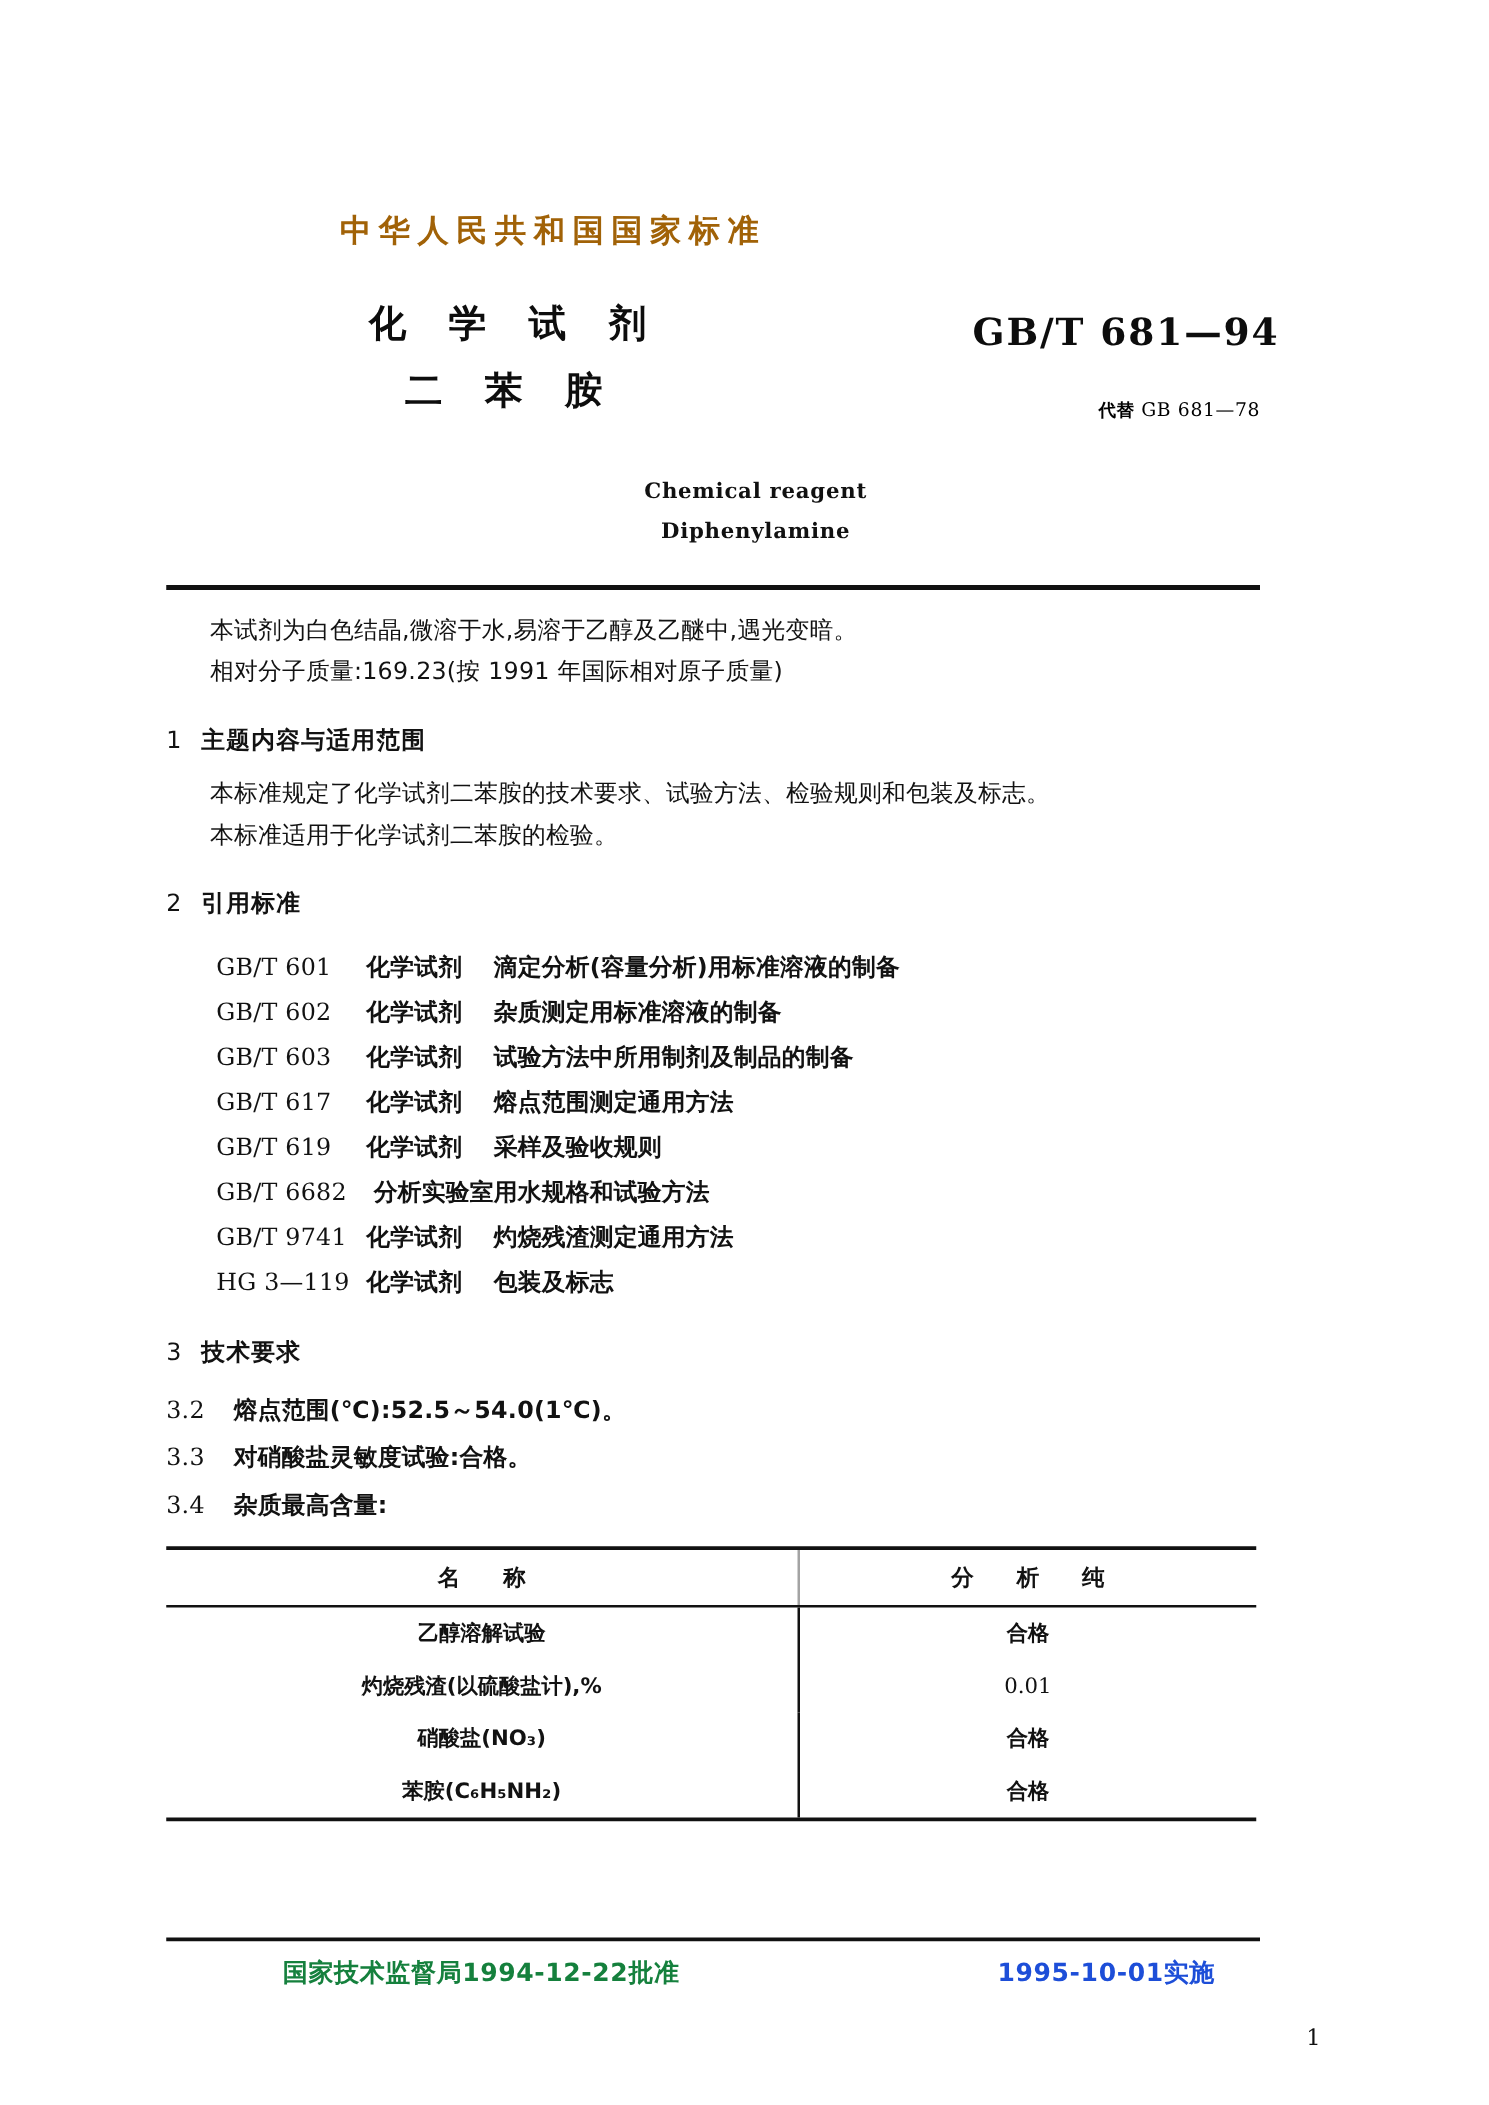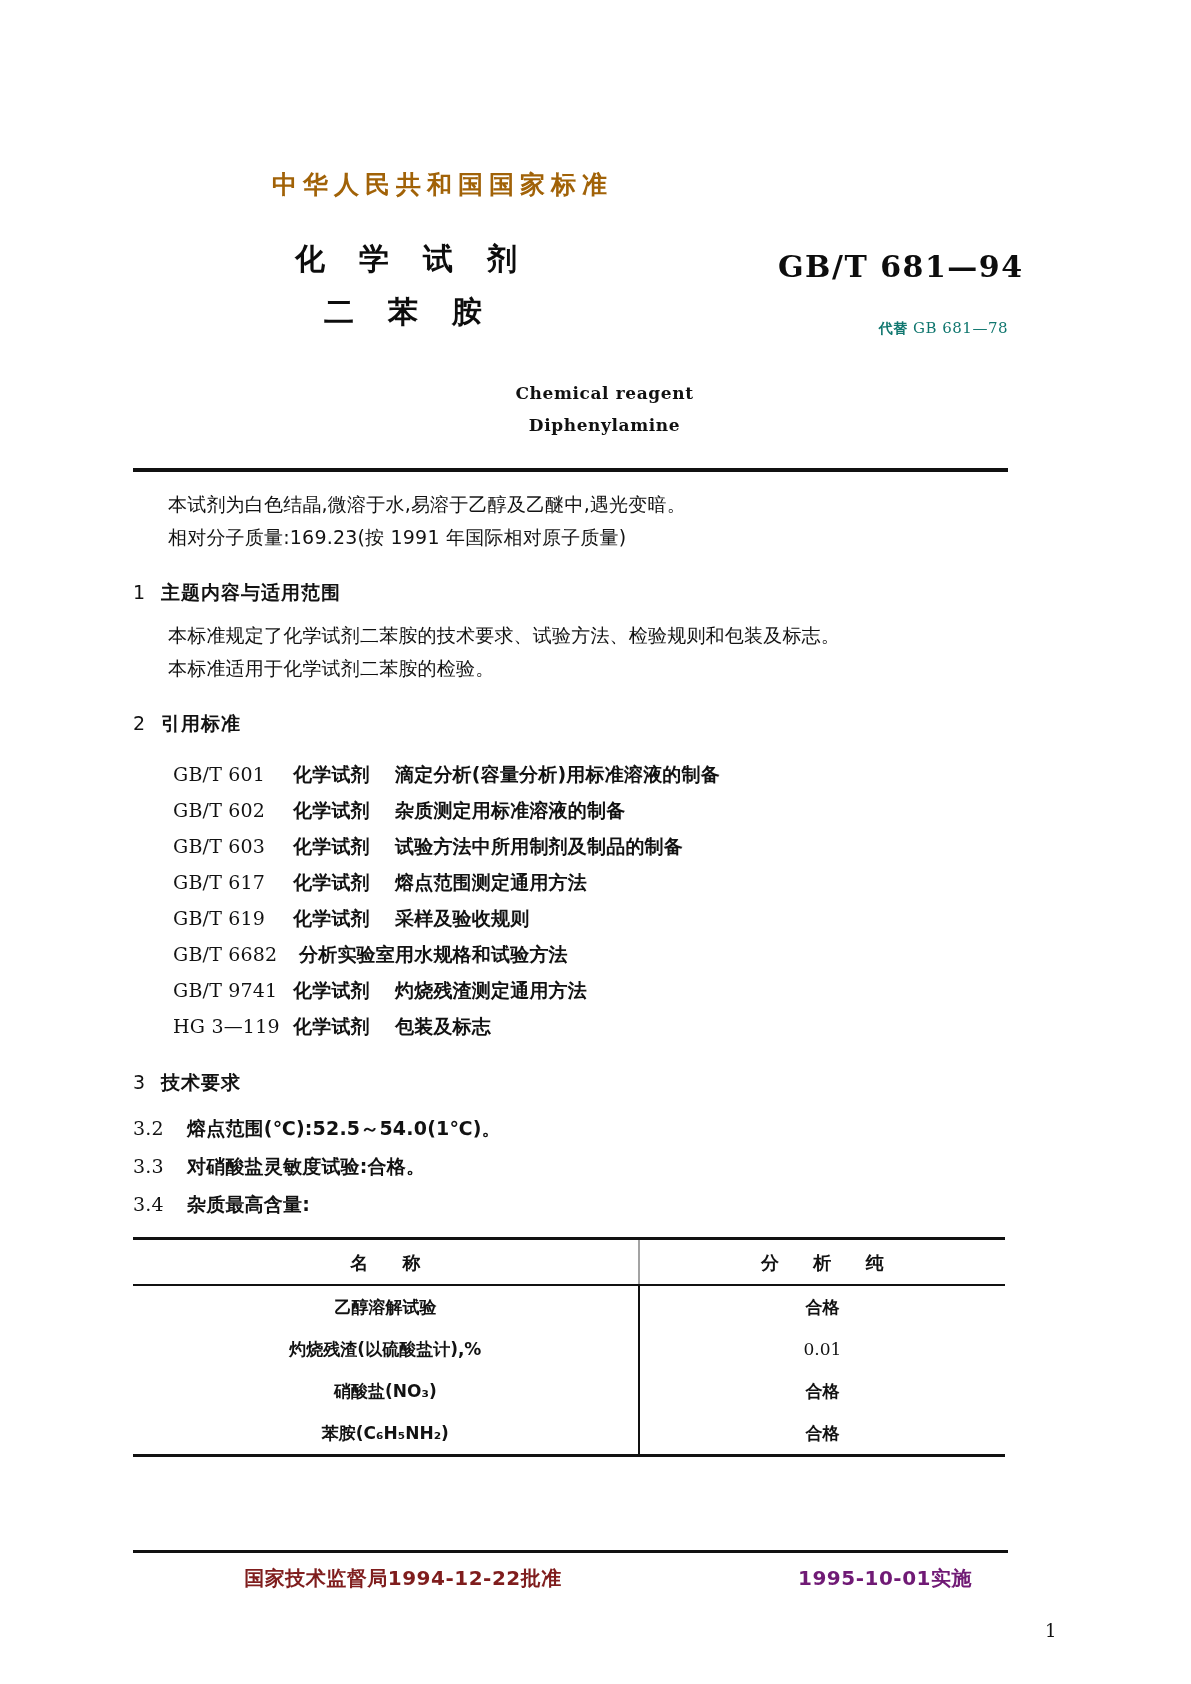--- a/index.html
+++ b/index.html
@@ -71,21 +71,21 @@
     font-weight: bold;
     letter-spacing: 1.5px;
     color: #0d0d0d;
   }
   .std-replace {
     position: absolute;
     left: 1008px;
     top: 80px;
     font-size: 15px;
     letter-spacing: 0.5px;
-    color: #0f766e;
+    color: #000000;
     white-space: nowrap;
     transform: translateX(-100%);
   }
   .std-replace .cn {
     font-family: "DejaVu Sans", "Liberation Sans", sans-serif;
     font-weight: bold;
     font-size: 14px;
   }
   .en-title {
     text-align: center;
@@ -241,41 +241,41 @@
   .footer-rule {
     position: absolute;
     left: 133px;
     top: 1550px;
     width: 875px;
     height: 3px;
     background: #111;
   }
   .footer-left {
     position: absolute;
-    left: 143px;
+    left: 125px;
     top: 1565px;
     width: 520px;
     text-align: center;
     font-family: "DejaVu Sans", "Liberation Sans", sans-serif;
     font-weight: bold;
     font-size: 20px;
     letter-spacing: 0.5px;
-    color: #7f1d1d;
+    color: #15803d;
   }
   .footer-right {
     position: absolute;
     left: 760px;
     top: 1565px;
     width: 250px;
     text-align: center;
     font-family: "DejaVu Sans", "Liberation Sans", sans-serif;
     font-weight: bold;
     font-size: 20px;
     letter-spacing: 0.5px;
-    color: #701a75;
+    color: #1d4ed8;
   }
   .page-num {
     position: absolute;
     left: 1045px;
     top: 1620px;
     font-family: "DejaVu Serif", "Liberation Serif", serif;
     font-size: 18px;
     color: #111;
   }
 </style>

